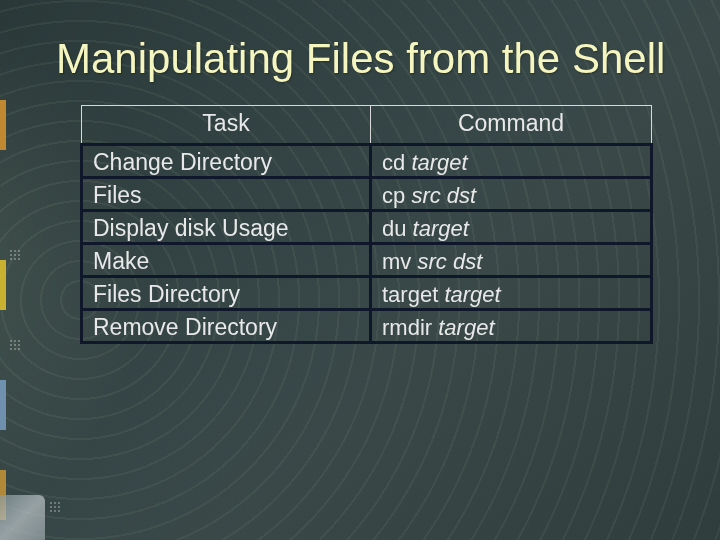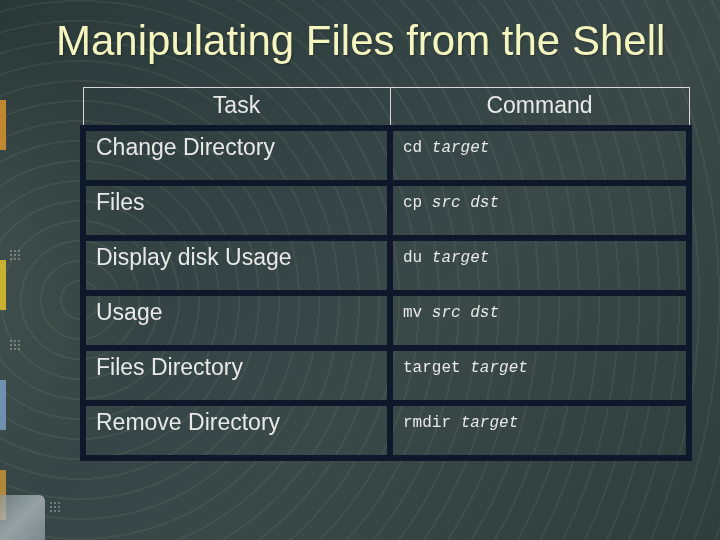--- a/index.html
+++ b/index.html
@@ -13,42 +13,42 @@
   }
   .accent-bar{position:absolute;left:0;width:6px;height:50px;}
   .accent-bar.a1{top:100px;background:#c08830}
   .accent-bar.a2{top:260px;background:#c8b030}
   .accent-bar.a3{top:380px;background:#7090b0}
   .accent-bar.a4{top:470px;background:#b08838}
   .title{
     color:#f5f5c0;
     font-size:42px;
     font-weight:400;
-    padding:17px 0 0 56px;
+    padding:35px 0 0 56px;
     line-height:1.15;
     text-shadow:1px 1px 2px rgba(0,0,0,0.3);
   }
   .tbl{
     margin:22px 0 0 80px;
     border-collapse:collapse;
     color:#e8e8e8;
     font-size:23px;
   }
   .tbl th{
     font-weight:400;
-    padding:4px 22px 6px;
+    padding:4px 13px 6px;
     border:1px solid #d8d8d8;
   }
   .tbl td{
-    padding:3px 10px 19px;
-    border:6px solid #0f172a;
+    padding:3px 10px 0;
+    border:3px solid #0f172a;
     white-space:nowrap;
     margin-left:36px;
   }
-  .cmd{font-family:Liberation Mono, monospace;font-size:16px}
+  .cmd{font-family:Liberation Sans, sans-serif;font-size:22px}
   .arg{font-style:italic}
   .col-task{width:262px}
   .col-cmd{width:254px}
   .dots{position:absolute;left:10px;width:30px;height:30px;opacity:0.4}
   .dots::before{content:"";position:absolute;width:2px;height:2px;background:#ccc;box-shadow:4px 0 #ccc,8px 0 #ccc,0 4px #ccc,4px 4px #ccc,8px 4px #ccc,0 8px #ccc,4px 8px #ccc,8px 8px #ccc}
   .dots.d1{top:250px}.dots.d2{top:340px}.dots.d3{bottom:8px;left:50px}
   .corner{position:absolute;left:0;bottom:0;width:45px;height:45px;background:linear-gradient(135deg,#8898a0 0%,#c0c8cc 50%,#98a4a8 100%);opacity:0.7;border-top-right-radius:6px}
 </style>
 </head>
 <body>
@@ -78,21 +78,21 @@
       </tr>
       <tr>
         <td>Files</td>
         <td class="cmd"><span>cp</span> <span class="arg">src dst</span></td>
       </tr>
       <tr>
         <td>Display disk Usage</td>
         <td class="cmd"><span>du</span> <span class="arg">target</span></td>
       </tr>
       <tr>
-        <td>Usage</td>
+        <td>Make</td>
         <td class="cmd"><span>mv</span> <span class="arg">src dst</span></td>
       </tr>
       <tr>
         <td>Files Directory</td>
         <td class="cmd"><span>target</span> <span class="arg">target</span></td>
       </tr>
       <tr>
         <td>Remove Directory</td>
         <td class="cmd"><span>rmdir</span> <span class="arg">target</span></td>
       </tr>

